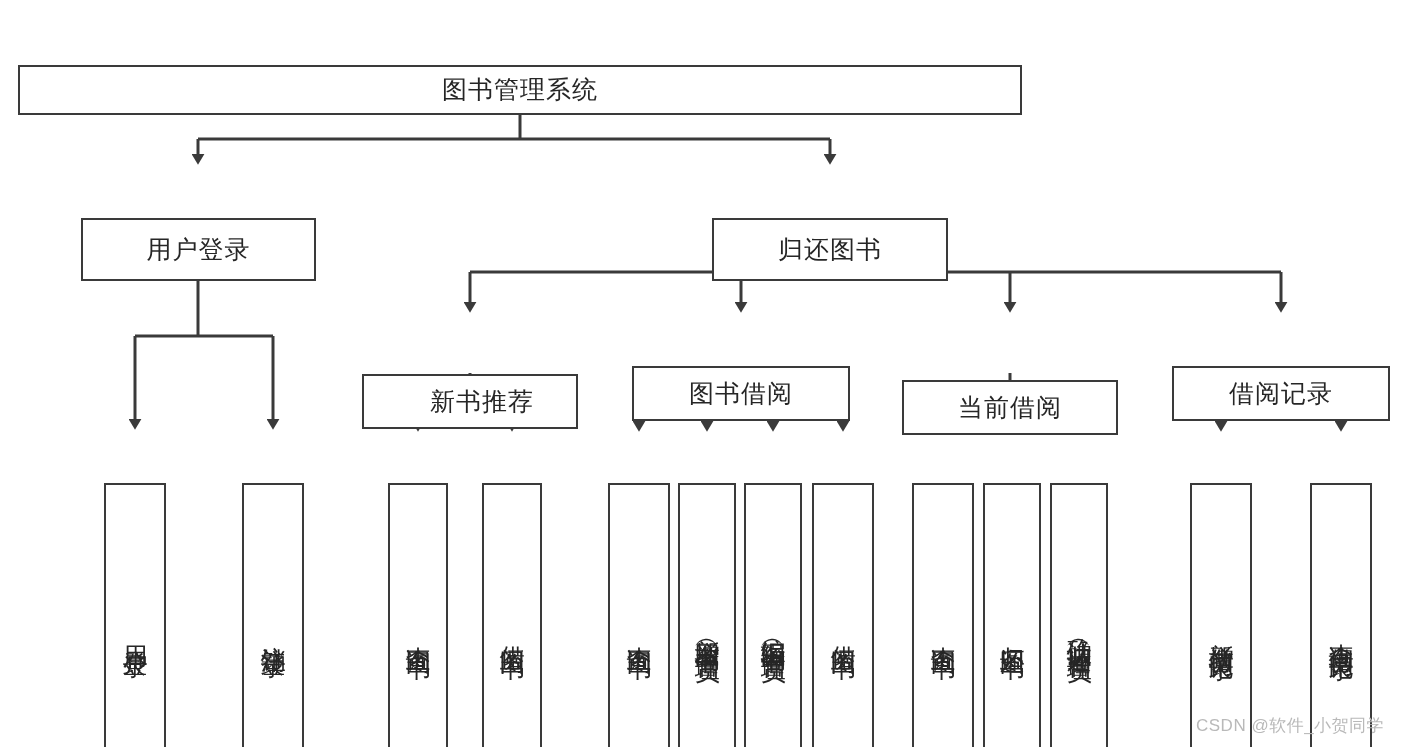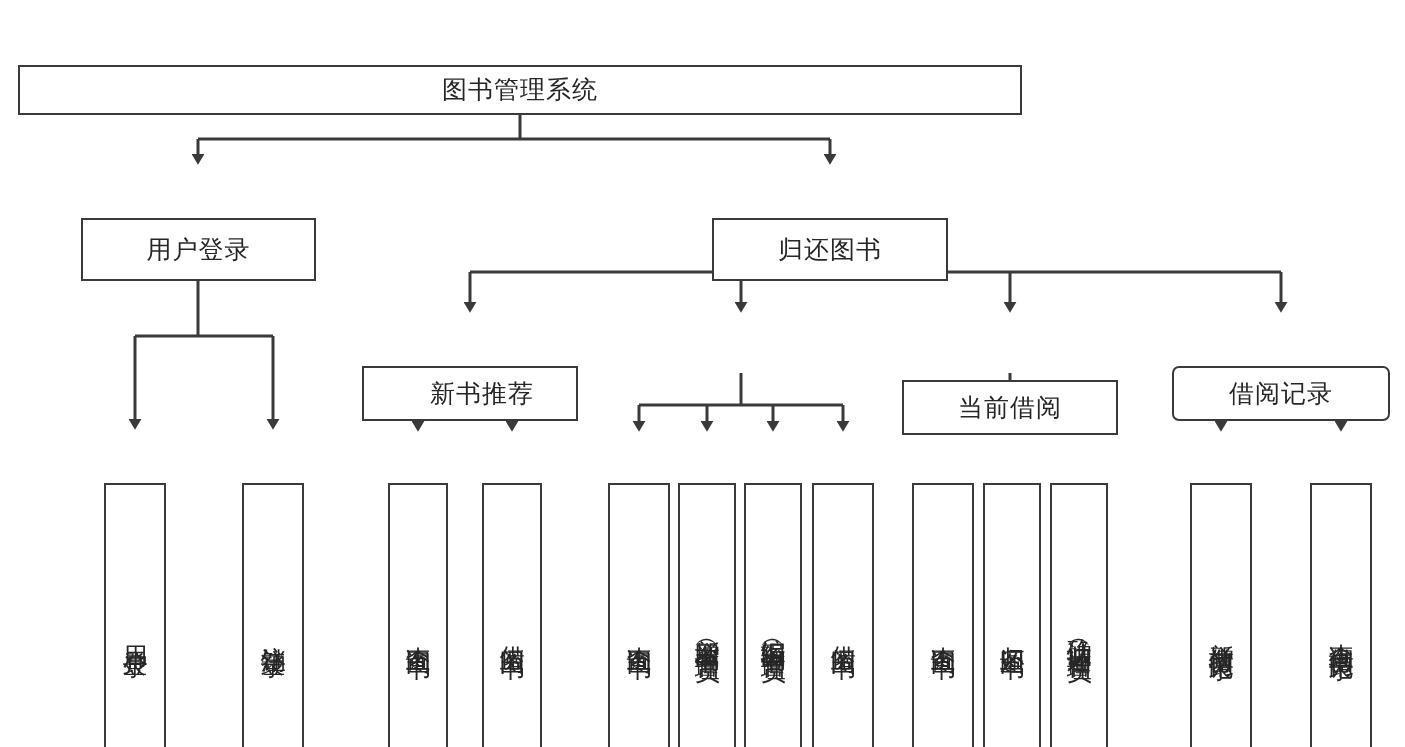--- a/index.html
+++ b/index.html
@@ -133,27 +133,30 @@
     <span>图书管理系统</span>
   </div>
 
   <div class="node horiz" id="node-l2-0" style="left: 81px; top: 170px; width: 235px; height: 63px;">
     <span>用户登录</span>
   </div>
   <div class="node horiz" id="node-l2-1" style="left: 712px; top: 170px; width: 236px; height: 63px;">
     <span>归还图书</span>
   </div>
 
-  <div class="node horiz" id="node-l3-0" style="left: 362px; top: 318px; width: 216px; height: 55px; padding-left: 24px;">
+  <div class="node horiz" id="node-l3-0" style="left: 362px; top: 326px; width: 216px; height: 55px; padding-left: 24px;">
     <span>新书推荐</span>
+  </div>
+  <div class="node horiz" id="node-l3-1" style="left: 632px; top: 318px; width: 218px; height: 55px;">
+    <span>图书借阅</span>
   </div>
   <div class="node horiz" id="node-l3-2" style="left: 902px; top: 332px; width: 216px; height: 55px;">
     <span>当前借阅</span>
   </div>
-  <div class="node horiz" id="node-l3-3" style="left: 1172px; top: 318px; width: 218px; height: 55px; border-radius: 7px;">
+  <div class="node horiz" id="node-l3-3" style="left: 1172px; top: 318px; width: 218px; height: 55px;">
     <span>借阅记录</span>
   </div>
 
   <div class="node vert" id="node-leaf-0" style="left: 104px; top: 435px; width: 62px; height: 298px;">
     <span class="vlabel">用户登录</span>
   </div>
   <div class="node vert" id="node-leaf-1" style="left: 242px; top: 435px; width: 62px; height: 298px;">
     <span class="vlabel">注销登录</span>
   </div>
   <div class="node vert" id="node-leaf-2" style="left: 388px; top: 435px; width: 60px; height: 298px;">
@@ -183,13 +186,14 @@
   <div class="node vert" id="node-leaf-10" style="left: 1050px; top: 435px; width: 58px; height: 298px;">
     <span class="vlabel">确认归还（管理员）</span>
   </div>
   <div class="node vert" id="node-leaf-11" style="left: 1190px; top: 435px; width: 62px; height: 298px;">
     <span class="vlabel">新增借阅记录</span>
   </div>
   <div class="node vert" id="node-leaf-12" style="left: 1310px; top: 435px; width: 62px; height: 298px;">
     <span class="vlabel">查询借阅记录</span>
   </div>
 
+  <div class="watermark" id="watermark" style="left: 1196px; top: 714px;">CSDN @软件_小贺同学</div>
 </div>
 
 </body></html>

